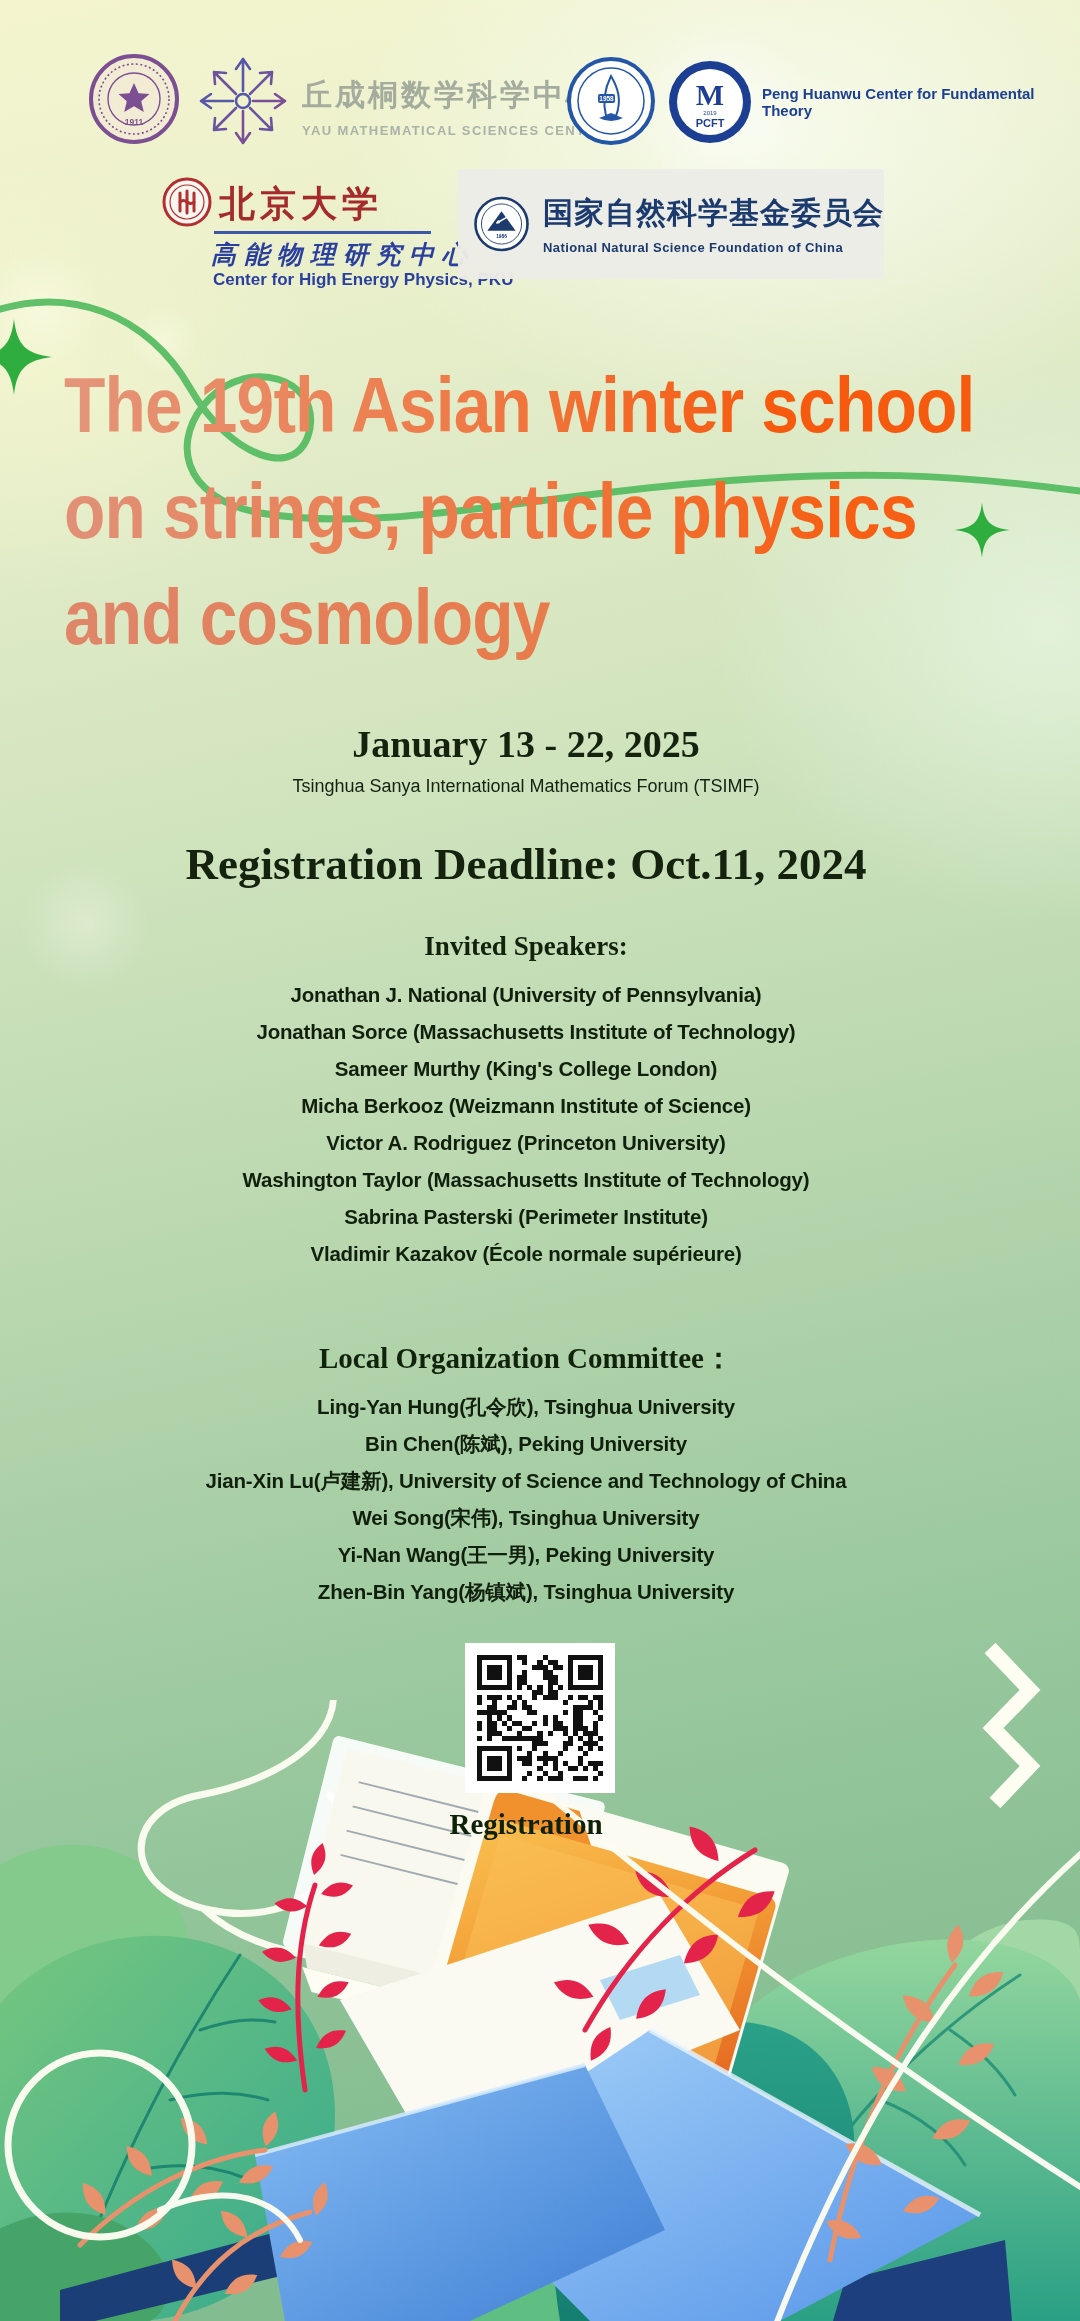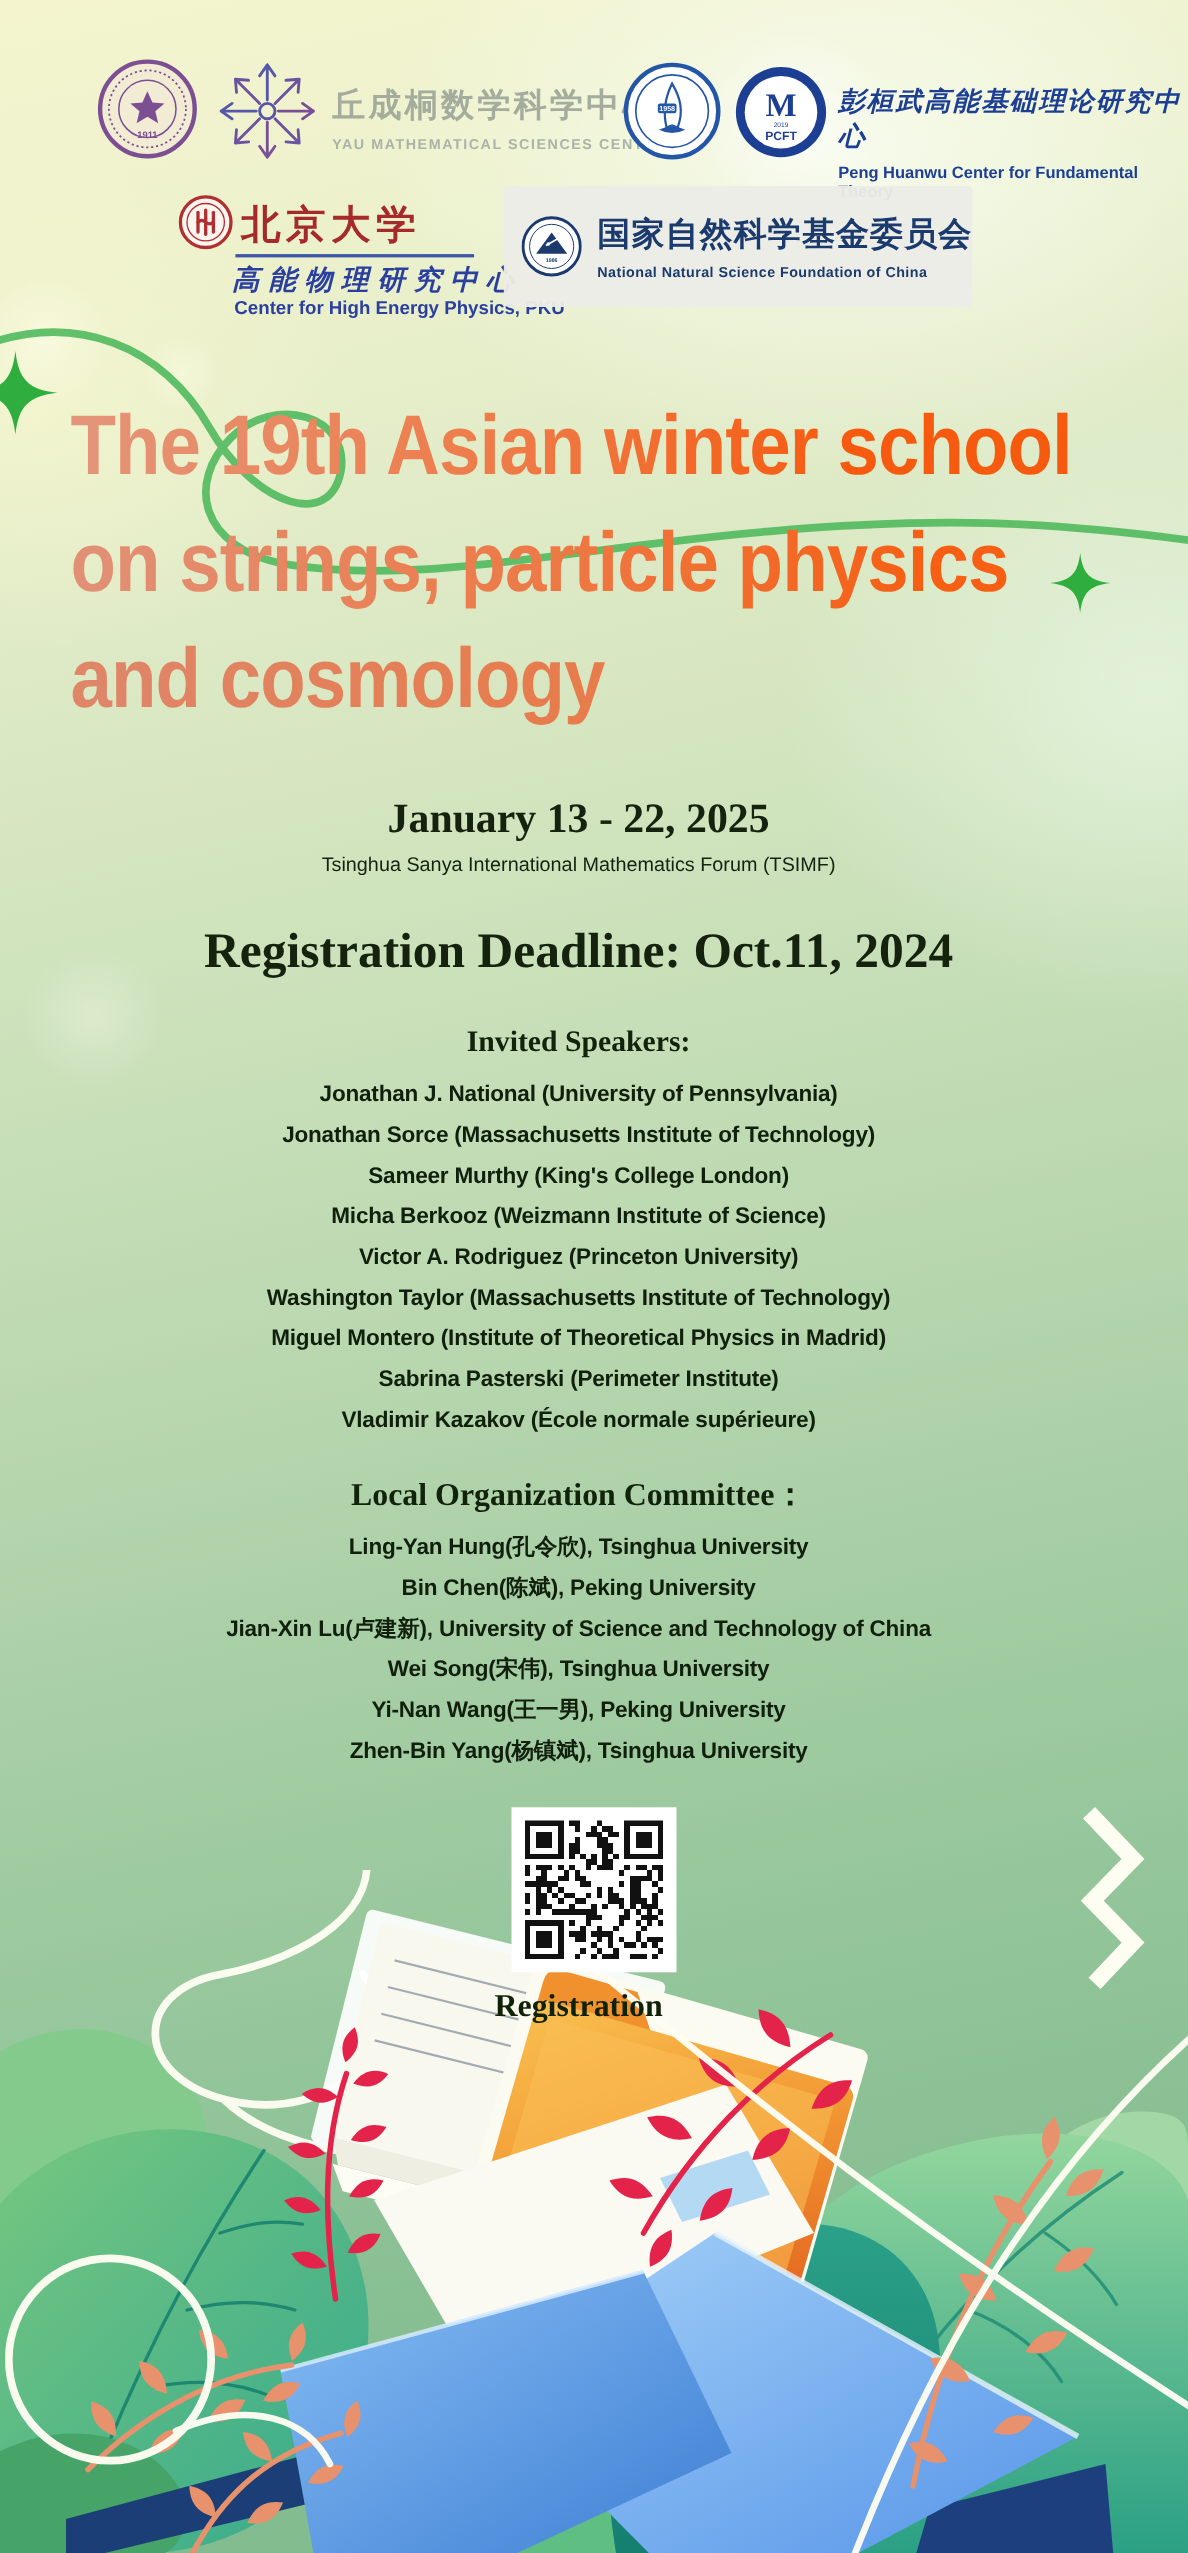--- a/index.html
+++ b/index.html
@@ -112,21 +112,20 @@
 
     <svg class="abs deco" style="left:667px;top:59px;" width="86" height="86" viewBox="0 0 86 86">
       <circle cx="43" cy="43" r="41" fill="#1c3f94"></circle>
       <circle cx="43" cy="43" r="33" fill="#fff"></circle>
       <text x="43" y="46" text-anchor="middle" font-family="Liberation Serif,serif" font-size="30" font-weight="bold" fill="#1c3f94">M</text>
       <text x="43" y="56" text-anchor="middle" font-size="6" fill="#1c3f94">2019</text>
       <text x="43" y="68" text-anchor="middle" font-size="11" font-weight="bold" fill="#1c3f94">PCFT</text>
     </svg>
 
     <div class="abs" style="left:762px;top:76px;">
-      <div class="phw-cjk">彭桓武高能基础理论研究中心</div>
       <div class="phw-en">Peng Huanwu Center for Fundamental Theory</div>
     </div>
 
     <svg class="abs deco" style="left:162px;top:177px;" width="50" height="50" viewBox="0 0 50 50">
       <circle cx="25" cy="25" r="23" fill="#fdf5ee" stroke="#b03031" stroke-width="3"></circle>
       <circle cx="25" cy="25" r="17" fill="none" stroke="#b03031" stroke-width="1.2"></circle>
       <g stroke="#b03031" stroke-width="3" stroke-linecap="round" fill="none">
         <path d="M18 16 L18 34"></path>
           <path d="M25 14 L25 36"></path>
           <path d="M32 16 L32 34"></path>
@@ -172,21 +171,20 @@
   <div class="abs center-block deadline" style="z-index:3;">Registration Deadline: Oct.11, 2024</div>
 
   <div class="abs center-block sec-heading speakers-heading" style="z-index:3;">Invited Speakers:</div>
   <div class="abs center-block speakers-list" style="z-index:3;">
       <div class="line">Jonathan J. National (University of Pennsylvania)</div>
       <div class="line">Jonathan Sorce (Massachusetts Institute of Technology)</div>
       <div class="line">Sameer Murthy (King's College London)</div>
       <div class="line">Micha Berkooz (Weizmann Institute of Science)</div>
       <div class="line">Victor A. Rodriguez (Princeton University)</div>
       <div class="line">Washington Taylor (Massachusetts Institute of Technology)</div>
-      <div class="line">Miguel Montero (Institute of Theoretical Physics in Madrid)</div>
       <div class="line">Sabrina Pasterski (Perimeter Institute)</div>
       <div class="line">Vladimir Kazakov (École normale supérieure)</div>
     </div>
 
   <div class="abs center-block sec-heading committee-heading" style="z-index:3;">Local Organization Committee：</div>
   <div class="abs center-block committee-list" style="z-index:3;">
       <div class="line">Ling-Yan Hung(孔令欣), Tsinghua University</div>
       <div class="line">Bin Chen(陈斌), Peking University</div>
       <div class="line">Jian-Xin Lu(卢建新), University of Science and Technology of China</div>
       <div class="line">Wei Song(宋伟), Tsinghua University</div>

